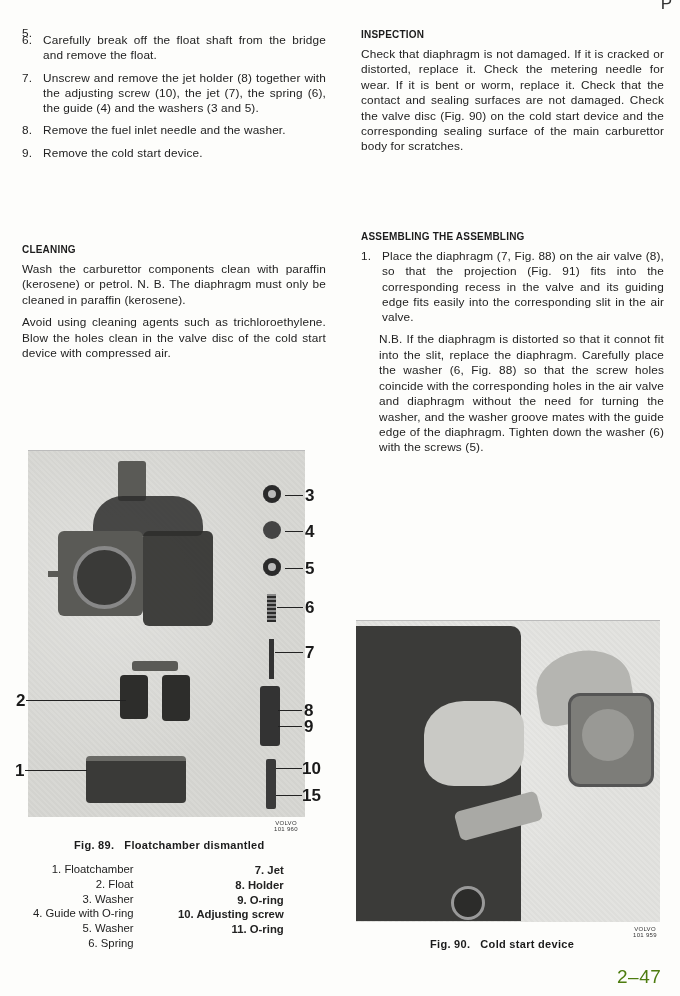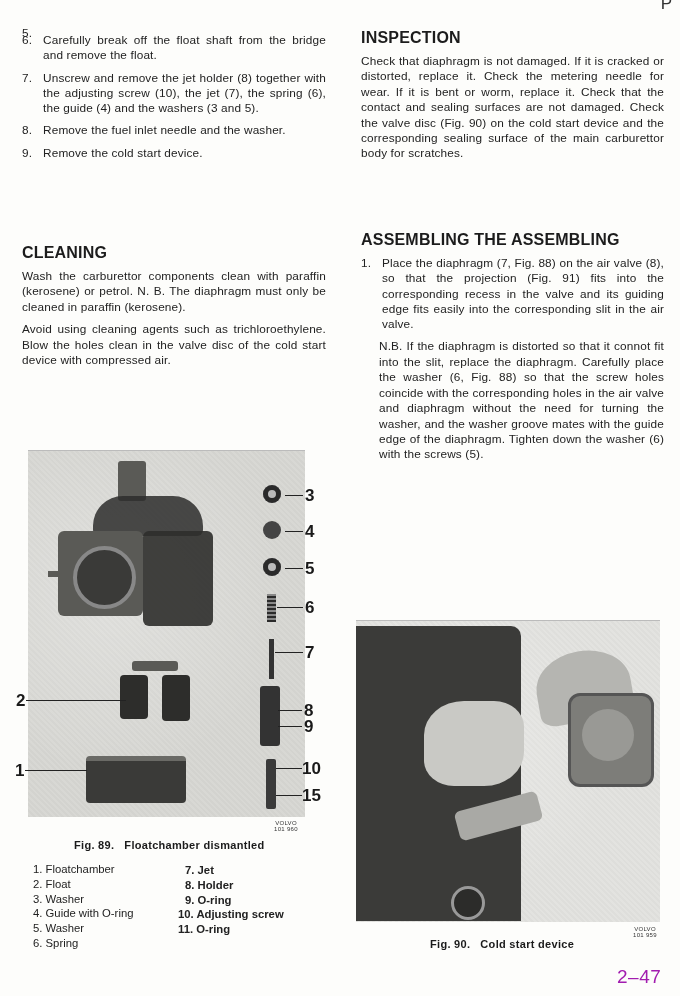--- a/index.html
+++ b/index.html
@@ -18,21 +18,21 @@
 
     ol.steps { list-style: none; margin: 0; padding: 0; }
     ol.steps li {
       position: relative; padding-left: 21px;
       font-size: 11.8px; line-height: 15.3px; margin-bottom: 7px;
       text-align: justify; letter-spacing: 0.15px;
     }
     ol.steps li .num { position: absolute; left: 0; top: 0; }
 
     h2.section {
-      font-size: 16px; font-weight: bold; margin: 0 0 7px 0; letter-spacing: 0.2px;
+      font-size: 10px; font-weight: bold; margin: 0 0 7px 0; letter-spacing: 0.2px;
       color: #1c1c1c;
     }
     p.body {
       font-size: 11.8px; line-height: 15.4px; margin: 0 0 7px 0;
       text-align: justify; letter-spacing: 0.15px;
     }
     p.indent { padding-left: 18px; }
 
     
     .photo {
@@ -46,23 +46,23 @@
     .fig90 { left: 356px; top: 620px; width: 304px; height: 301px; background-color: #e3e3e0; }
 
     .callout { font-size: 17px; font-weight: bold; color: #1a1a1a; line-height: 1; }
     .lead { height: 1px; background: #222; }
 
     .volvo-tag { font-size: 6px; line-height: 6px; text-align: center; color: #333; letter-spacing: 0.3px; }
 
     .caption { font-size: 11px; font-weight: bold; letter-spacing: 0.3px; color: #1b1b1b; }
 
     .legend { font-size: 11.3px; line-height: 14.8px; color: #222; }
-    .legend .row { white-space: nowrap; }
+    .legend .row { white-space: nowrap; text-align: right; }
 
-    .page-num { font-size: 19px; color: #a21caf; letter-spacing: 0.5px; }
+    .page-num { font-size: 19px; color: #4d7c0f; letter-spacing: 0.5px; }
 
     
     .dark { background: #2d2d2b; }
     .mid { background: #5a5a56; }
   </style>
 </head>
 <body>
 
 <div class="abs corner-mark">P</div>
 

